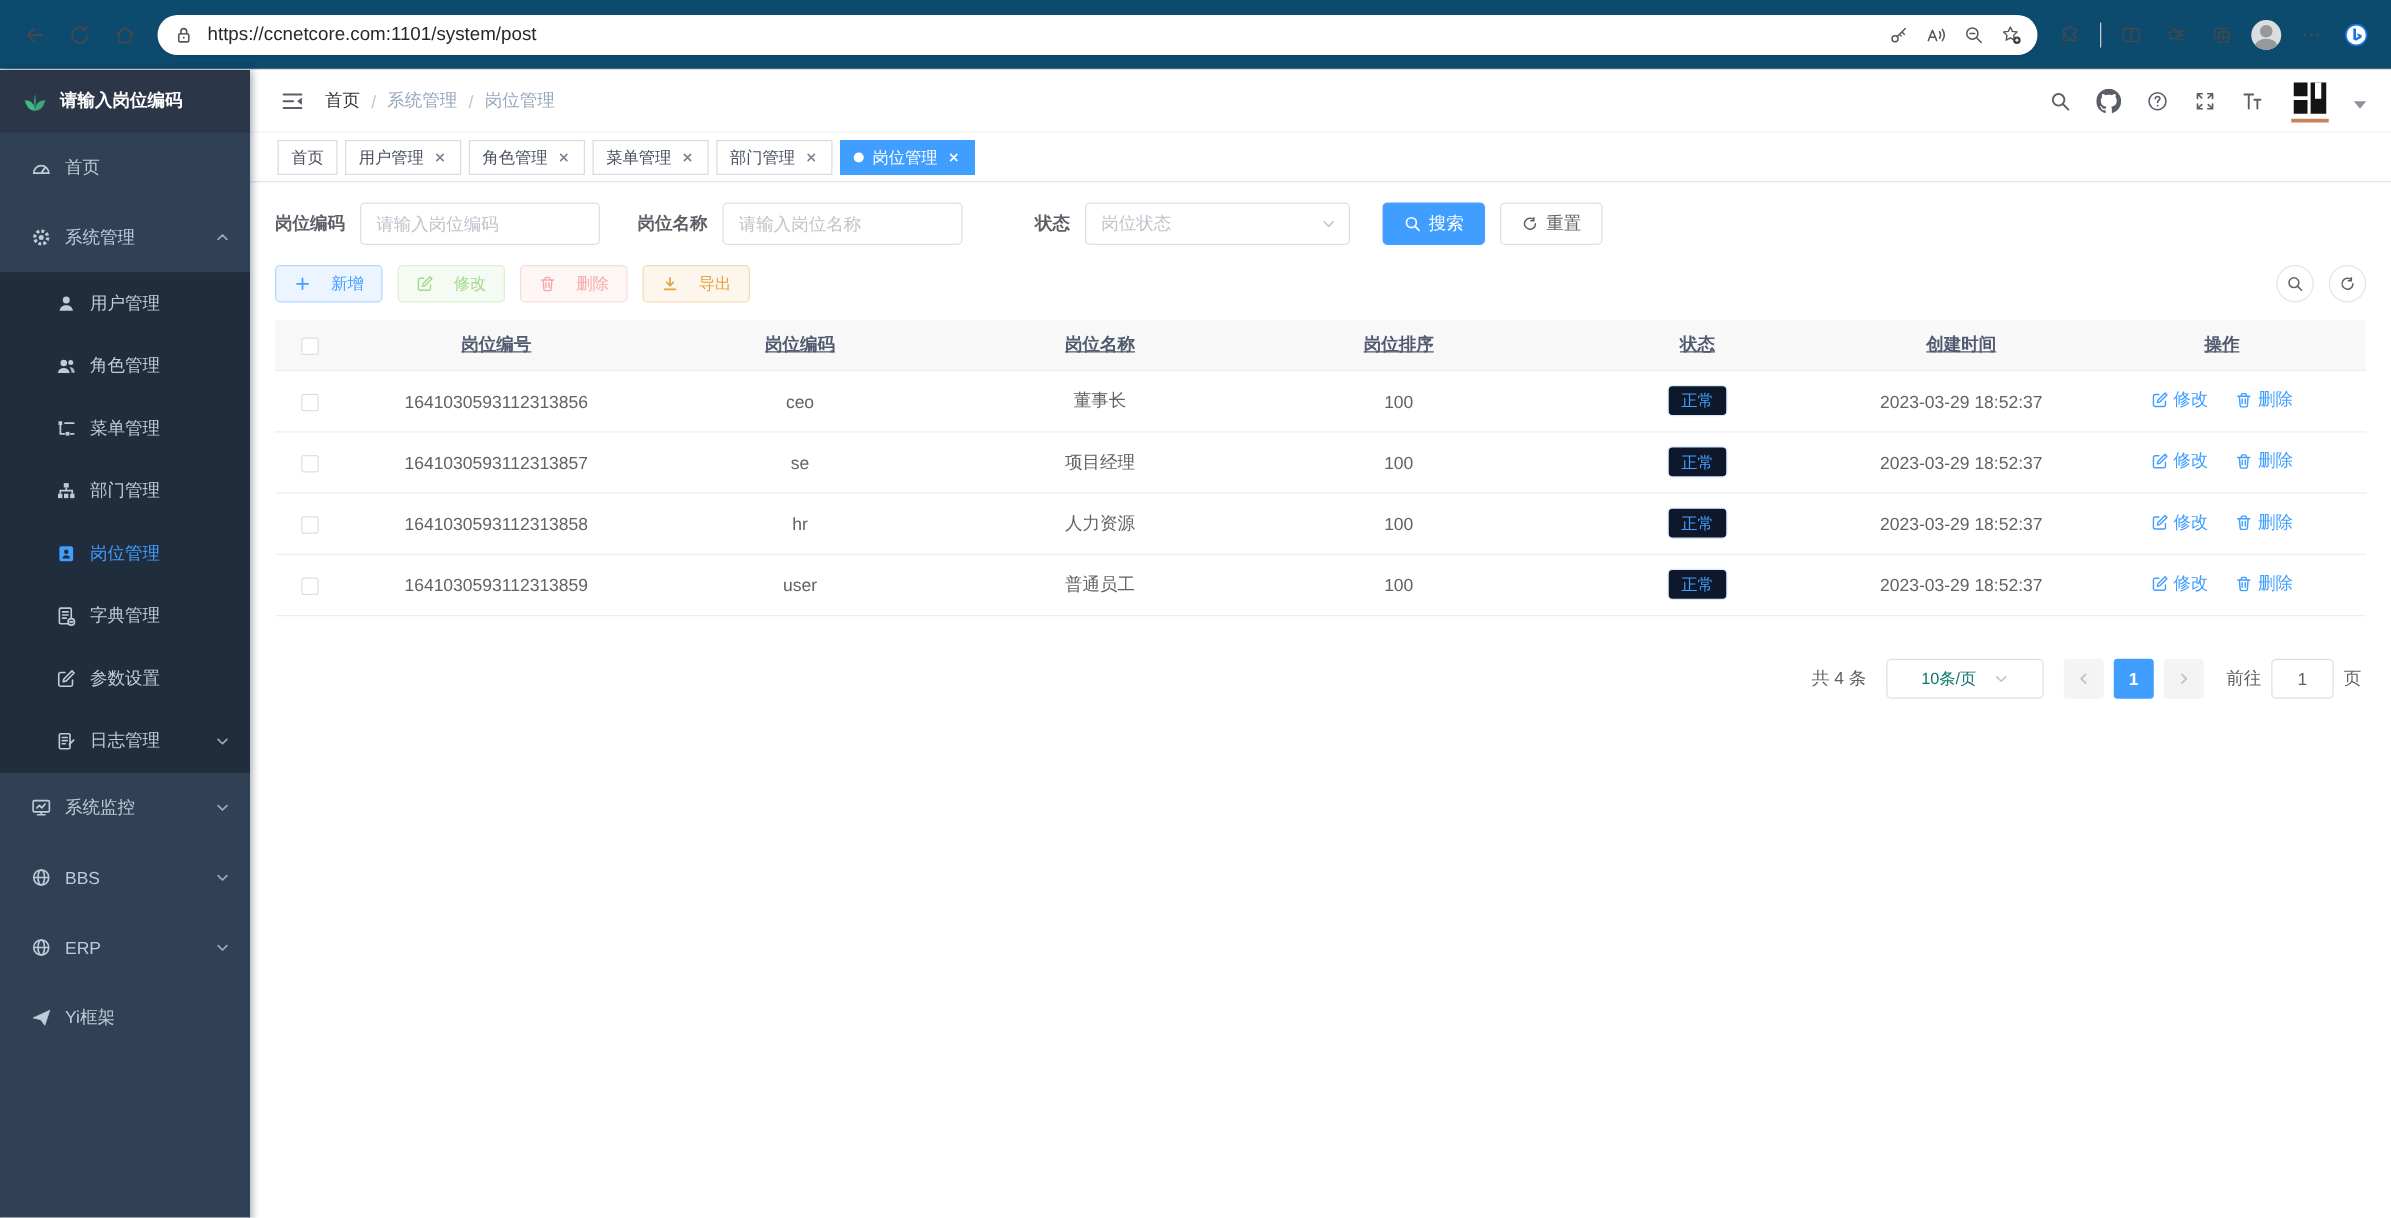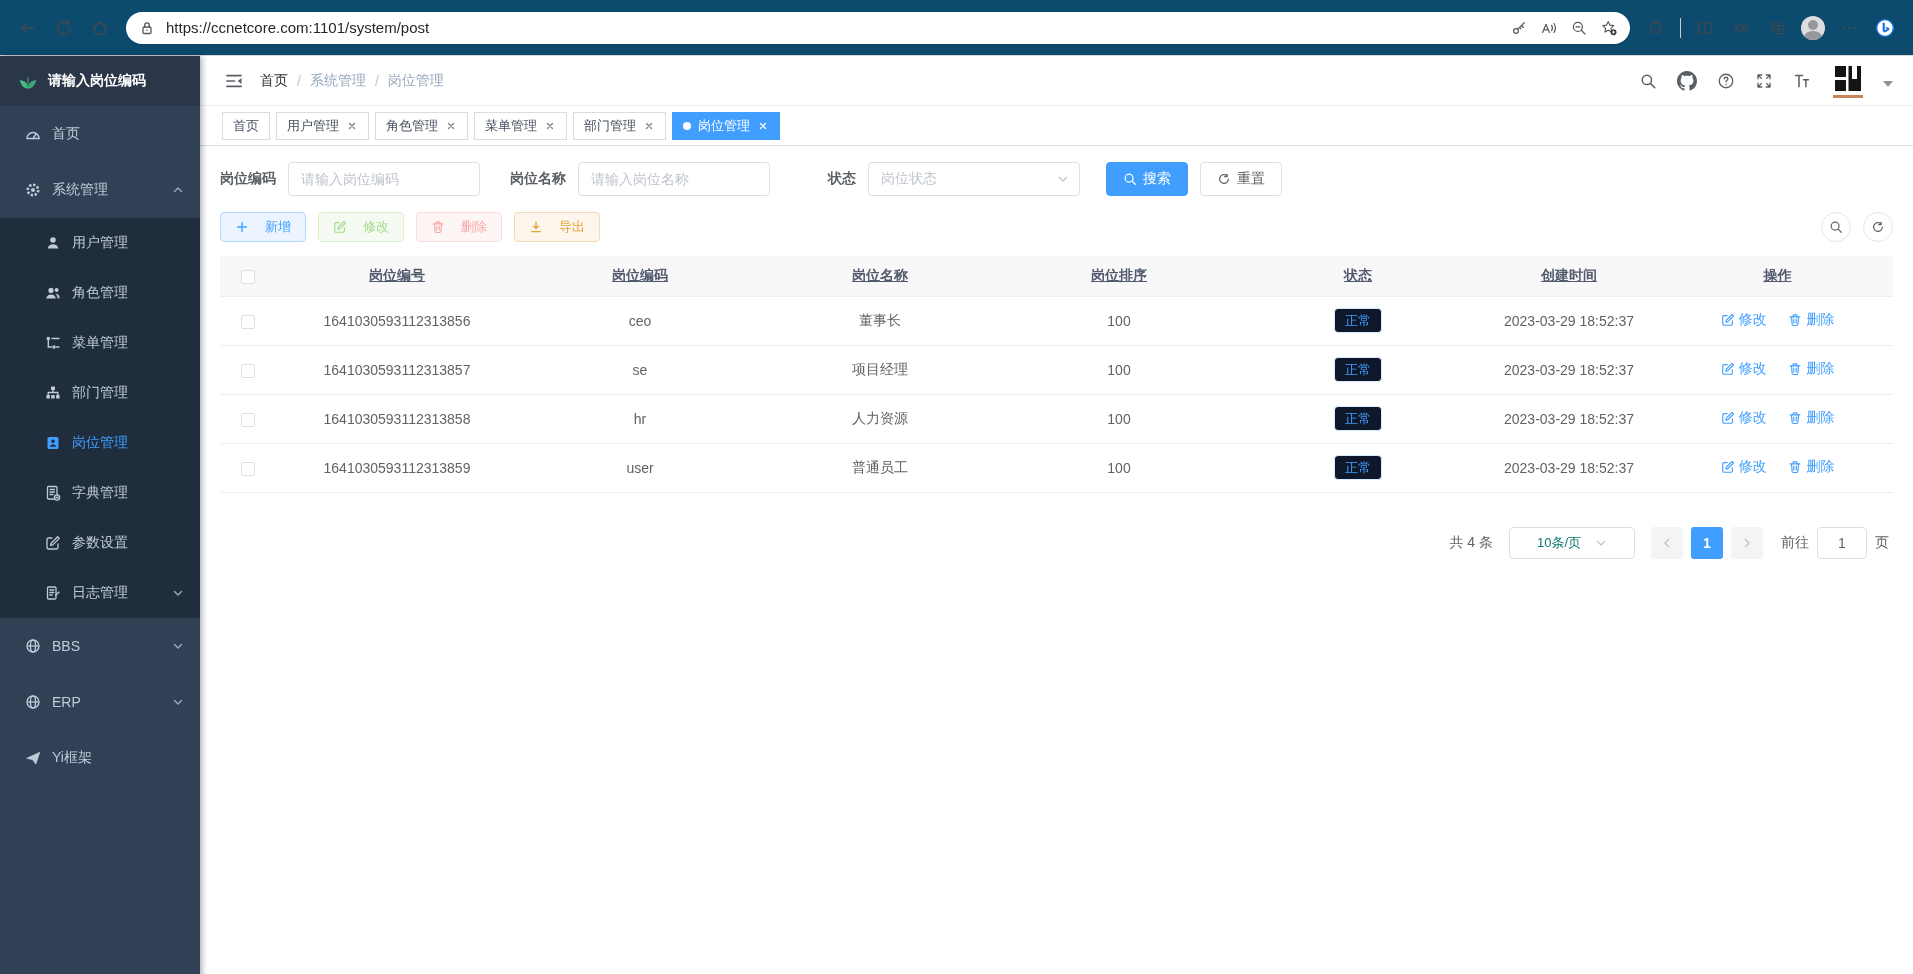--- a/index.html
+++ b/index.html
@@ -298,20 +298,30 @@
               <path d="M13.8 6.2l1 1-3.6 3.6-1.5.5.5-1.5z" fill="currentColor" stroke="none"></path>
             </svg>
           <span class="lbl">日志管理</span>
           <svg class="arr i12" viewBox="0 0 12 12" fill="none" stroke="currentColor" stroke-width="1.4" stroke-linecap="round" stroke-linejoin="round">
               <path d="M2.5 4.5 6 8l3.5-3.5"></path>
             </svg>
         </div>
       </div>
 
       <div class="mi">
+        <svg class="i16" viewBox="0 0 16 16" fill="none" stroke="currentColor" stroke-width="1.3" stroke-linecap="round" stroke-linejoin="round">
+            <rect x="1.5" y="2.5" width="13" height="9" rx="1"></rect>
+            <path d="M8 11.5v2M5 13.8h6M4.5 8.3l2-2 2 2 2.6-3.1"></path>
+          </svg>
+        <span class="lbl">系统监控</span>
+        <svg class="arr i12" viewBox="0 0 12 12" fill="none" stroke="currentColor" stroke-width="1.4" stroke-linecap="round" stroke-linejoin="round">
+            <path d="M2.5 4.5 6 8l3.5-3.5"></path>
+          </svg>
+      </div>
+      <div class="mi">
         <svg class="i16" viewBox="0 0 16 16" fill="none" stroke="currentColor" stroke-width="1.3">
             <circle cx="8" cy="8" r="6"></circle>
             <ellipse cx="8" cy="8" rx="2.6" ry="6"></ellipse>
             <path d="M2 8h12"></path>
           </svg>
         <span class="lbl">BBS</span>
         <svg class="arr i12" viewBox="0 0 12 12" fill="none" stroke="currentColor" stroke-width="1.4" stroke-linecap="round" stroke-linejoin="round">
             <path d="M2.5 4.5 6 8l3.5-3.5"></path>
           </svg>
       </div>

